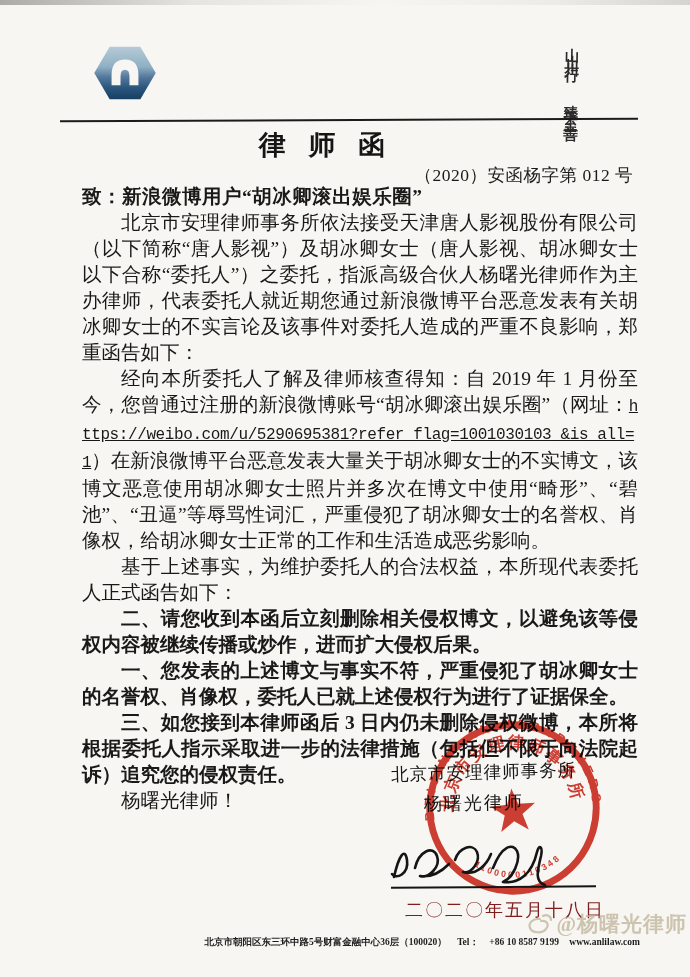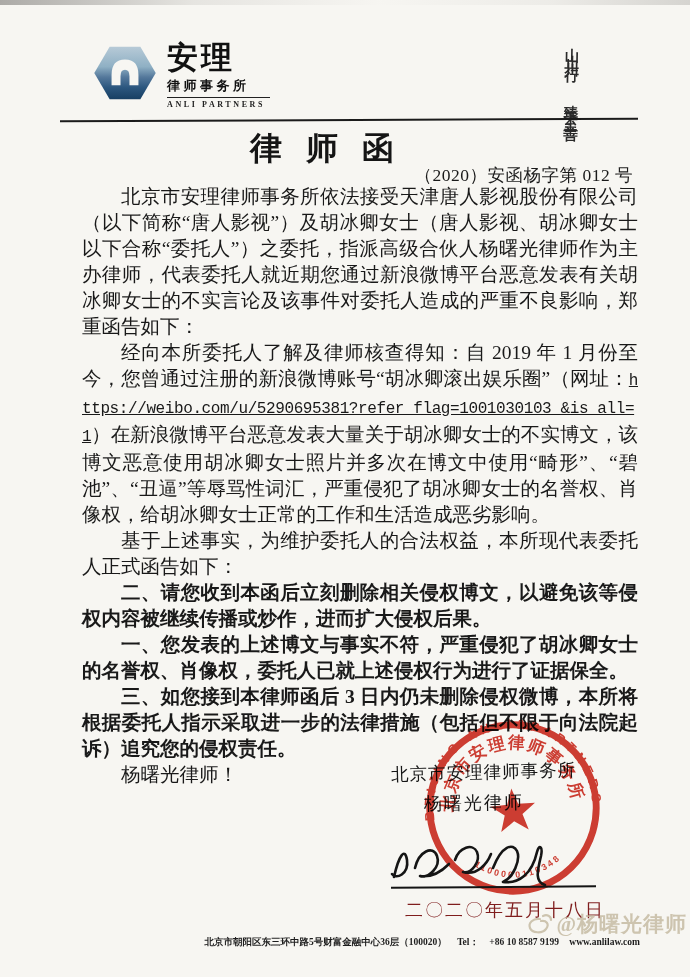--- a/index.html
+++ b/index.html
@@ -25,21 +25,21 @@
     position:absolute;left:560px;top:36px;height:150px;
     writing-mode:vertical-rl;text-orientation:upright;
     font-size:14.5px;font-weight:600;color:#2a2a2a;
     letter-spacing:7px;line-height:1.45;
     transform:rotate(1deg);
   }
   .motto-col2{margin-top:6px;}
   .rule{position:absolute;left:60px;top:119px;width:578px;height:2px;background:#1b1b1b;transform:rotate(-0.25deg);}
   
   .title{position:absolute;left:0;top:127px;width:652px;text-align:center;
-         font-size:32px;font-weight:700;letter-spacing:8px;color:#151515;}
+         font-size:27px;font-weight:700;letter-spacing:8px;color:#151515;}
   .refno{position:absolute;right:57px;top:163px;font-size:17.5px;color:#1a1a1a;letter-spacing:.5px;}
   
   .body-text{position:absolute;left:82px;top:184px;width:556px;
              font-size:19.5px;line-height:26px;text-align:justify;color:#191919;}
   .body-text p{margin:0;text-indent:2em;}
   .to-line{font-weight:700;text-indent:0 !important;letter-spacing:.5px;}
   .bold-item{font-weight:700;}
   .url{
     font-family:"Liberation Mono","DejaVu Sans Mono",monospace;
     font-size:16px;text-decoration:underline;letter-spacing:-0.4px;
@@ -75,38 +75,34 @@
         <stop offset="0" stop-color="#b7cad7"></stop>
         <stop offset="0.38" stop-color="#8fb0c4"></stop>
         <stop offset="0.58" stop-color="#54789b"></stop>
         <stop offset="0.78" stop-color="#2b567e"></stop>
         <stop offset="1" stop-color="#173f63"></stop>
       </linearGradient>
     </defs>
     <polygon points="26,9 74,9 98,50 74,91 26,91 2,50" fill="url(#hexg)"></polygon>
     <path d="M29,69 L29,53 Q29,29 50,29 Q71,29 71,53 L71,69 L57,69 L57,55 Q57,45 50,45 Q43,45 43,55 L43,69 Z" fill="#f7f6f2"></path>
   </svg>
-  <div class="logo-text">
-    <div class="logo-cn">安理</div>
-    <div class="logo-sub">律师事务所</div>
-    <div class="logo-en">ANLI PARTNERS</div>
-  </div>
 </div>
 
 <div class="motto">
   <span class="motto-col1">山止川行</span>
   <span class="motto-col2">臻于至善</span>
 </div>
 
 <div class="rule"></div>
 
 <div class="title">律 师 函</div>
 <div class="refno">（2020）安函杨字第 012 号</div>
 
 <div class="body-text">
+  <p class="to-line">致：新浪微博用户“胡冰卿滚出娱乐圈”</p>
   <p>北京市安理律师事务所依法接受天津唐人影视股份有限公司（以下简称“唐人影视”）及胡冰卿女士（唐人影视、胡冰卿女士以下合称“委托人”）之委托，指派高级合伙人杨曙光律师作为主办律师，代表委托人就近期您通过新浪微博平台恶意发表有关胡冰卿女士的不实言论及该事件对委托人造成的严重不良影响，郑重函告如下：</p>
   <p><span>经向本所委托人了解及律师核查得知：自 2019 年 1 月份至今，您曾通过注册的新浪微博账号“胡冰卿滚出娱乐圈”（网址：</span><span class="url">https://weibo.com/u/5290695381?refer_flag=1001030103_&amp;is_all=1</span><span>）在新浪微博平台恶意发表大量关于胡冰卿女士的不实博文，该博文恶意使用胡冰卿女士照片并多次在博文中使用“畸形”、“碧池”、“丑逼”等辱骂性词汇，严重侵犯了胡冰卿女士的名誉权、肖像权，给胡冰卿女士正常的工作和生活造成恶劣影响。</span></p>
   <p>基于上述事实，为维护委托人的合法权益，本所现代表委托人正式函告如下：</p>
   <p class="bold-item">二、请您收到本函后立刻删除相关侵权博文，以避免该等侵权内容被继续传播或炒作，进而扩大侵权后果。</p>
   <p class="bold-item">一、您发表的上述博文与事实不符，严重侵犯了胡冰卿女士的名誉权、肖像权，委托人已就上述侵权行为进行了证据保全。</p>
   <p class="bold-item">三、如您接到本律师函后 3 日内仍未删除侵权微博，本所将根据委托人指示采取进一步的法律措施（包括但不限于向法院起诉）追究您的侵权责任。</p>
   <p>杨曙光律师！</p>
 </div>
 
 <div class="sig-firm">北京市安理律师事务所</div>

